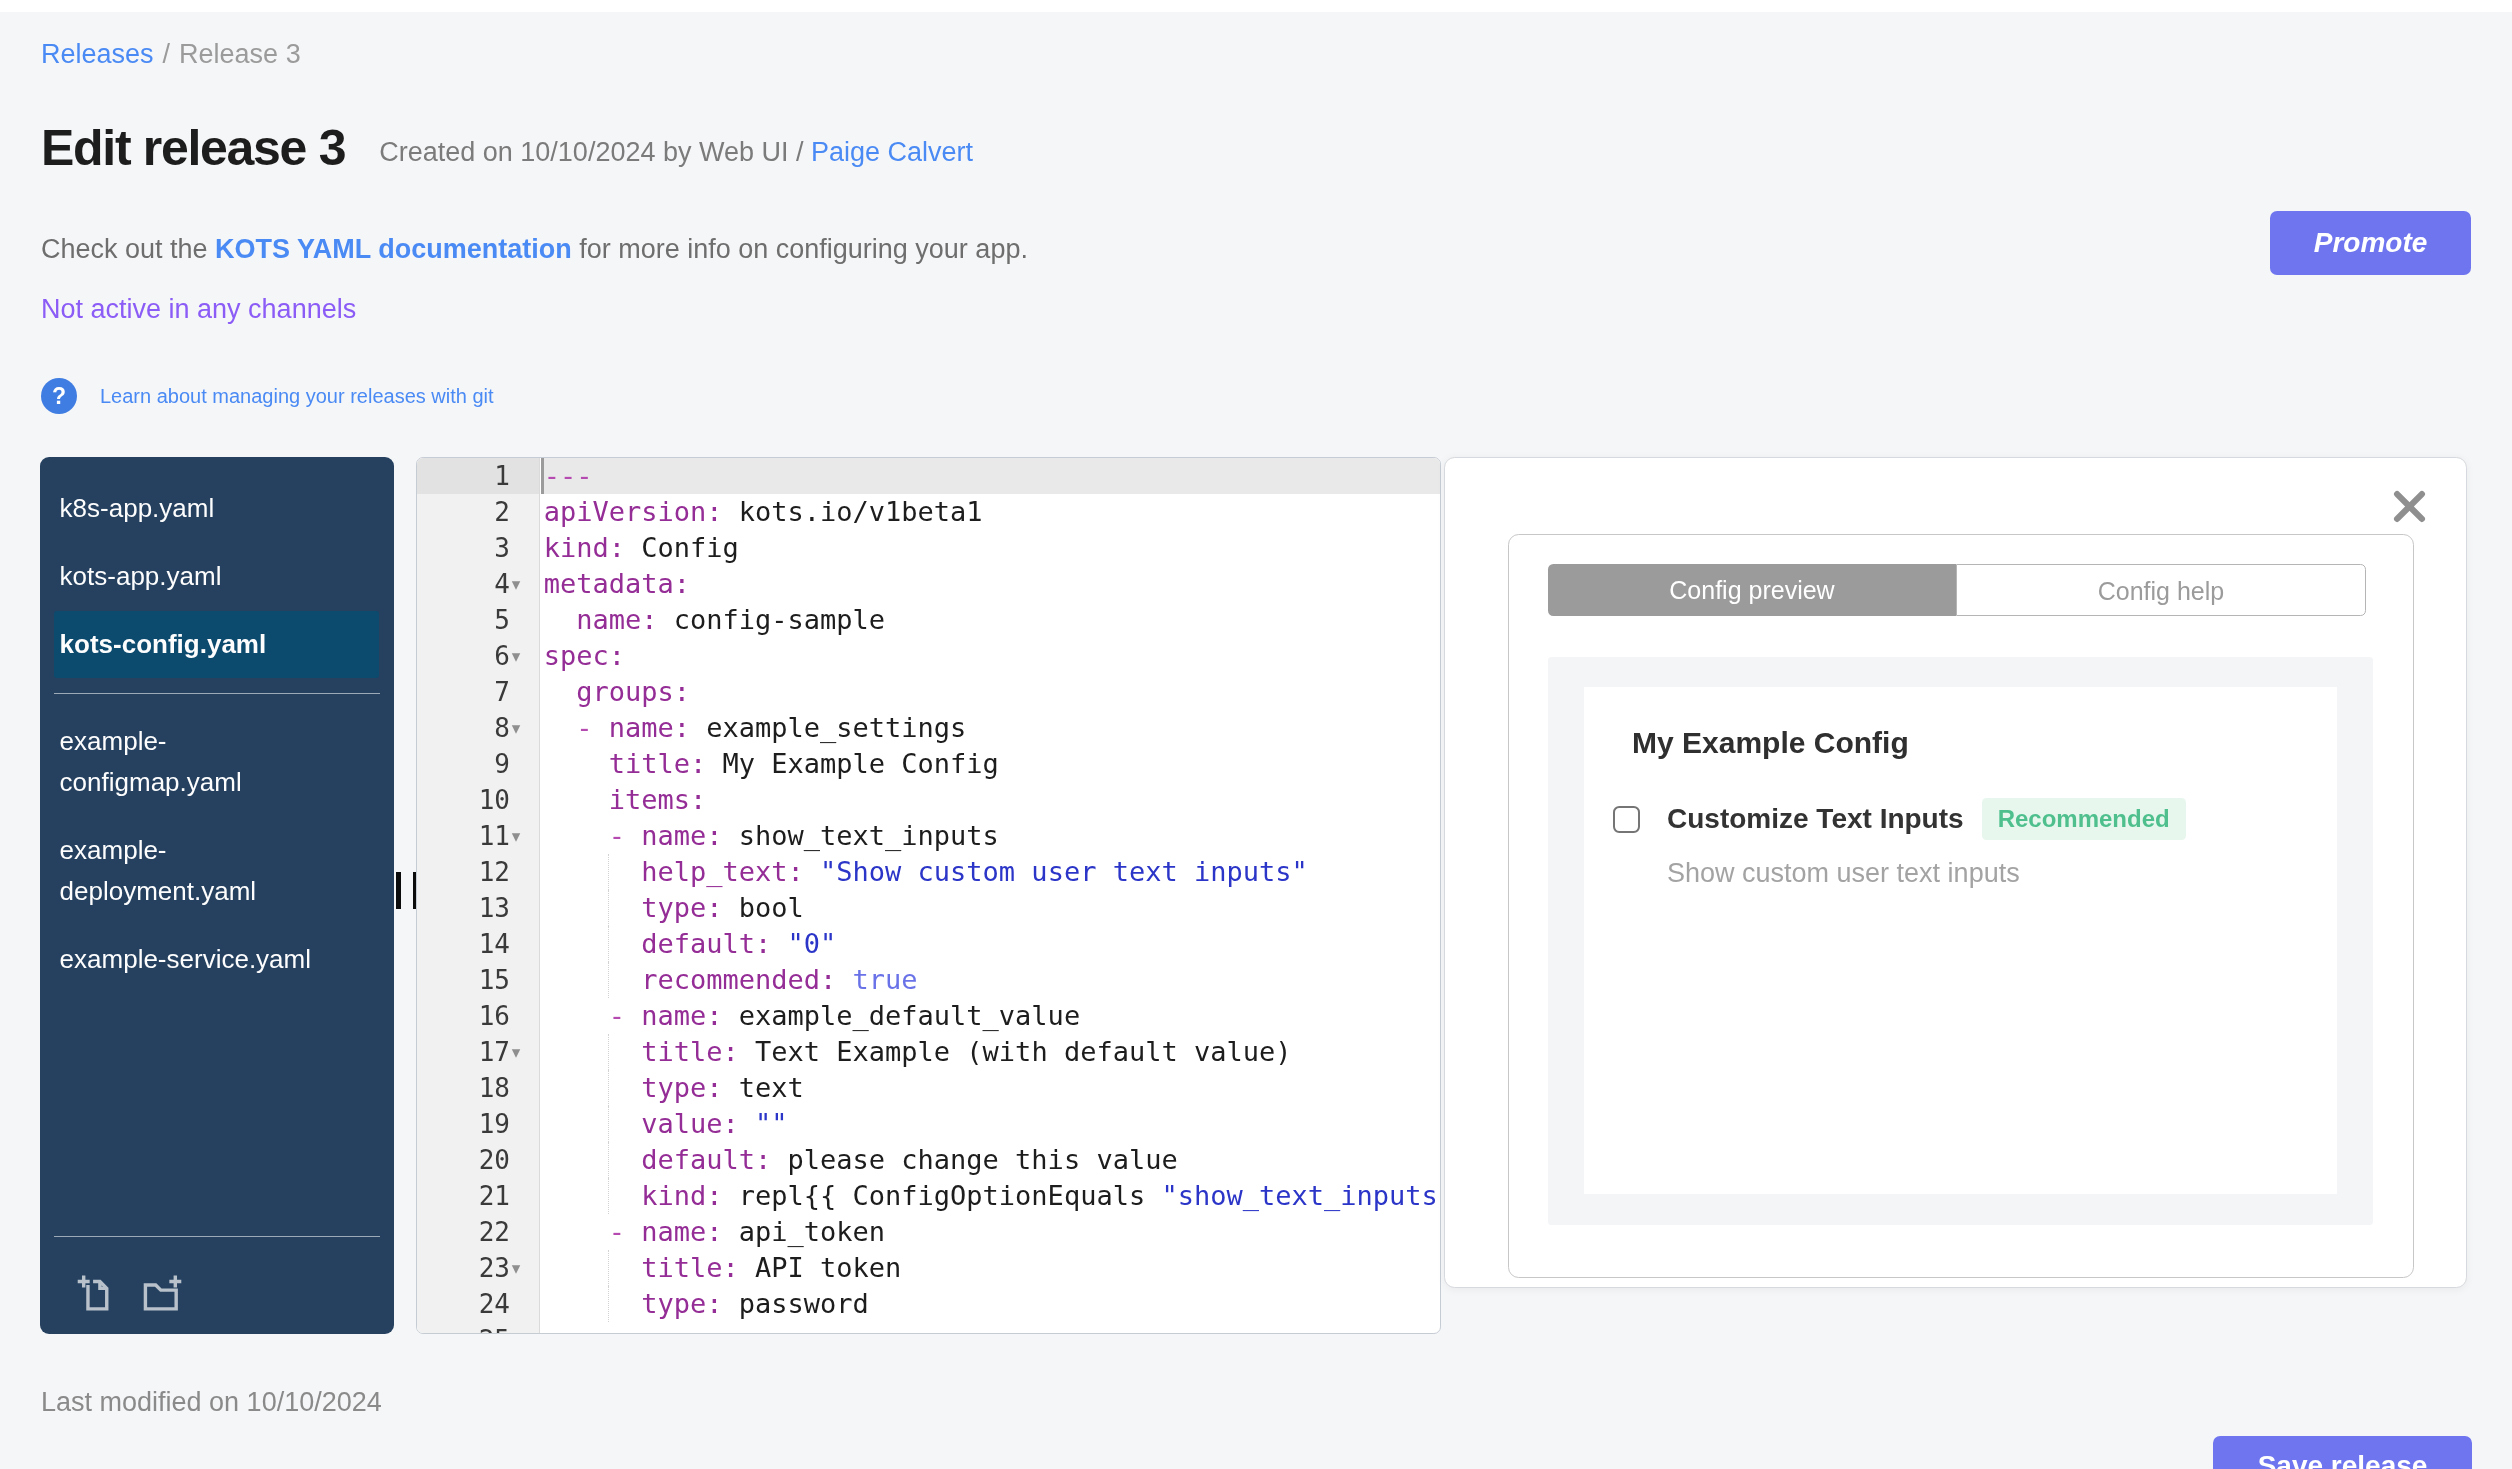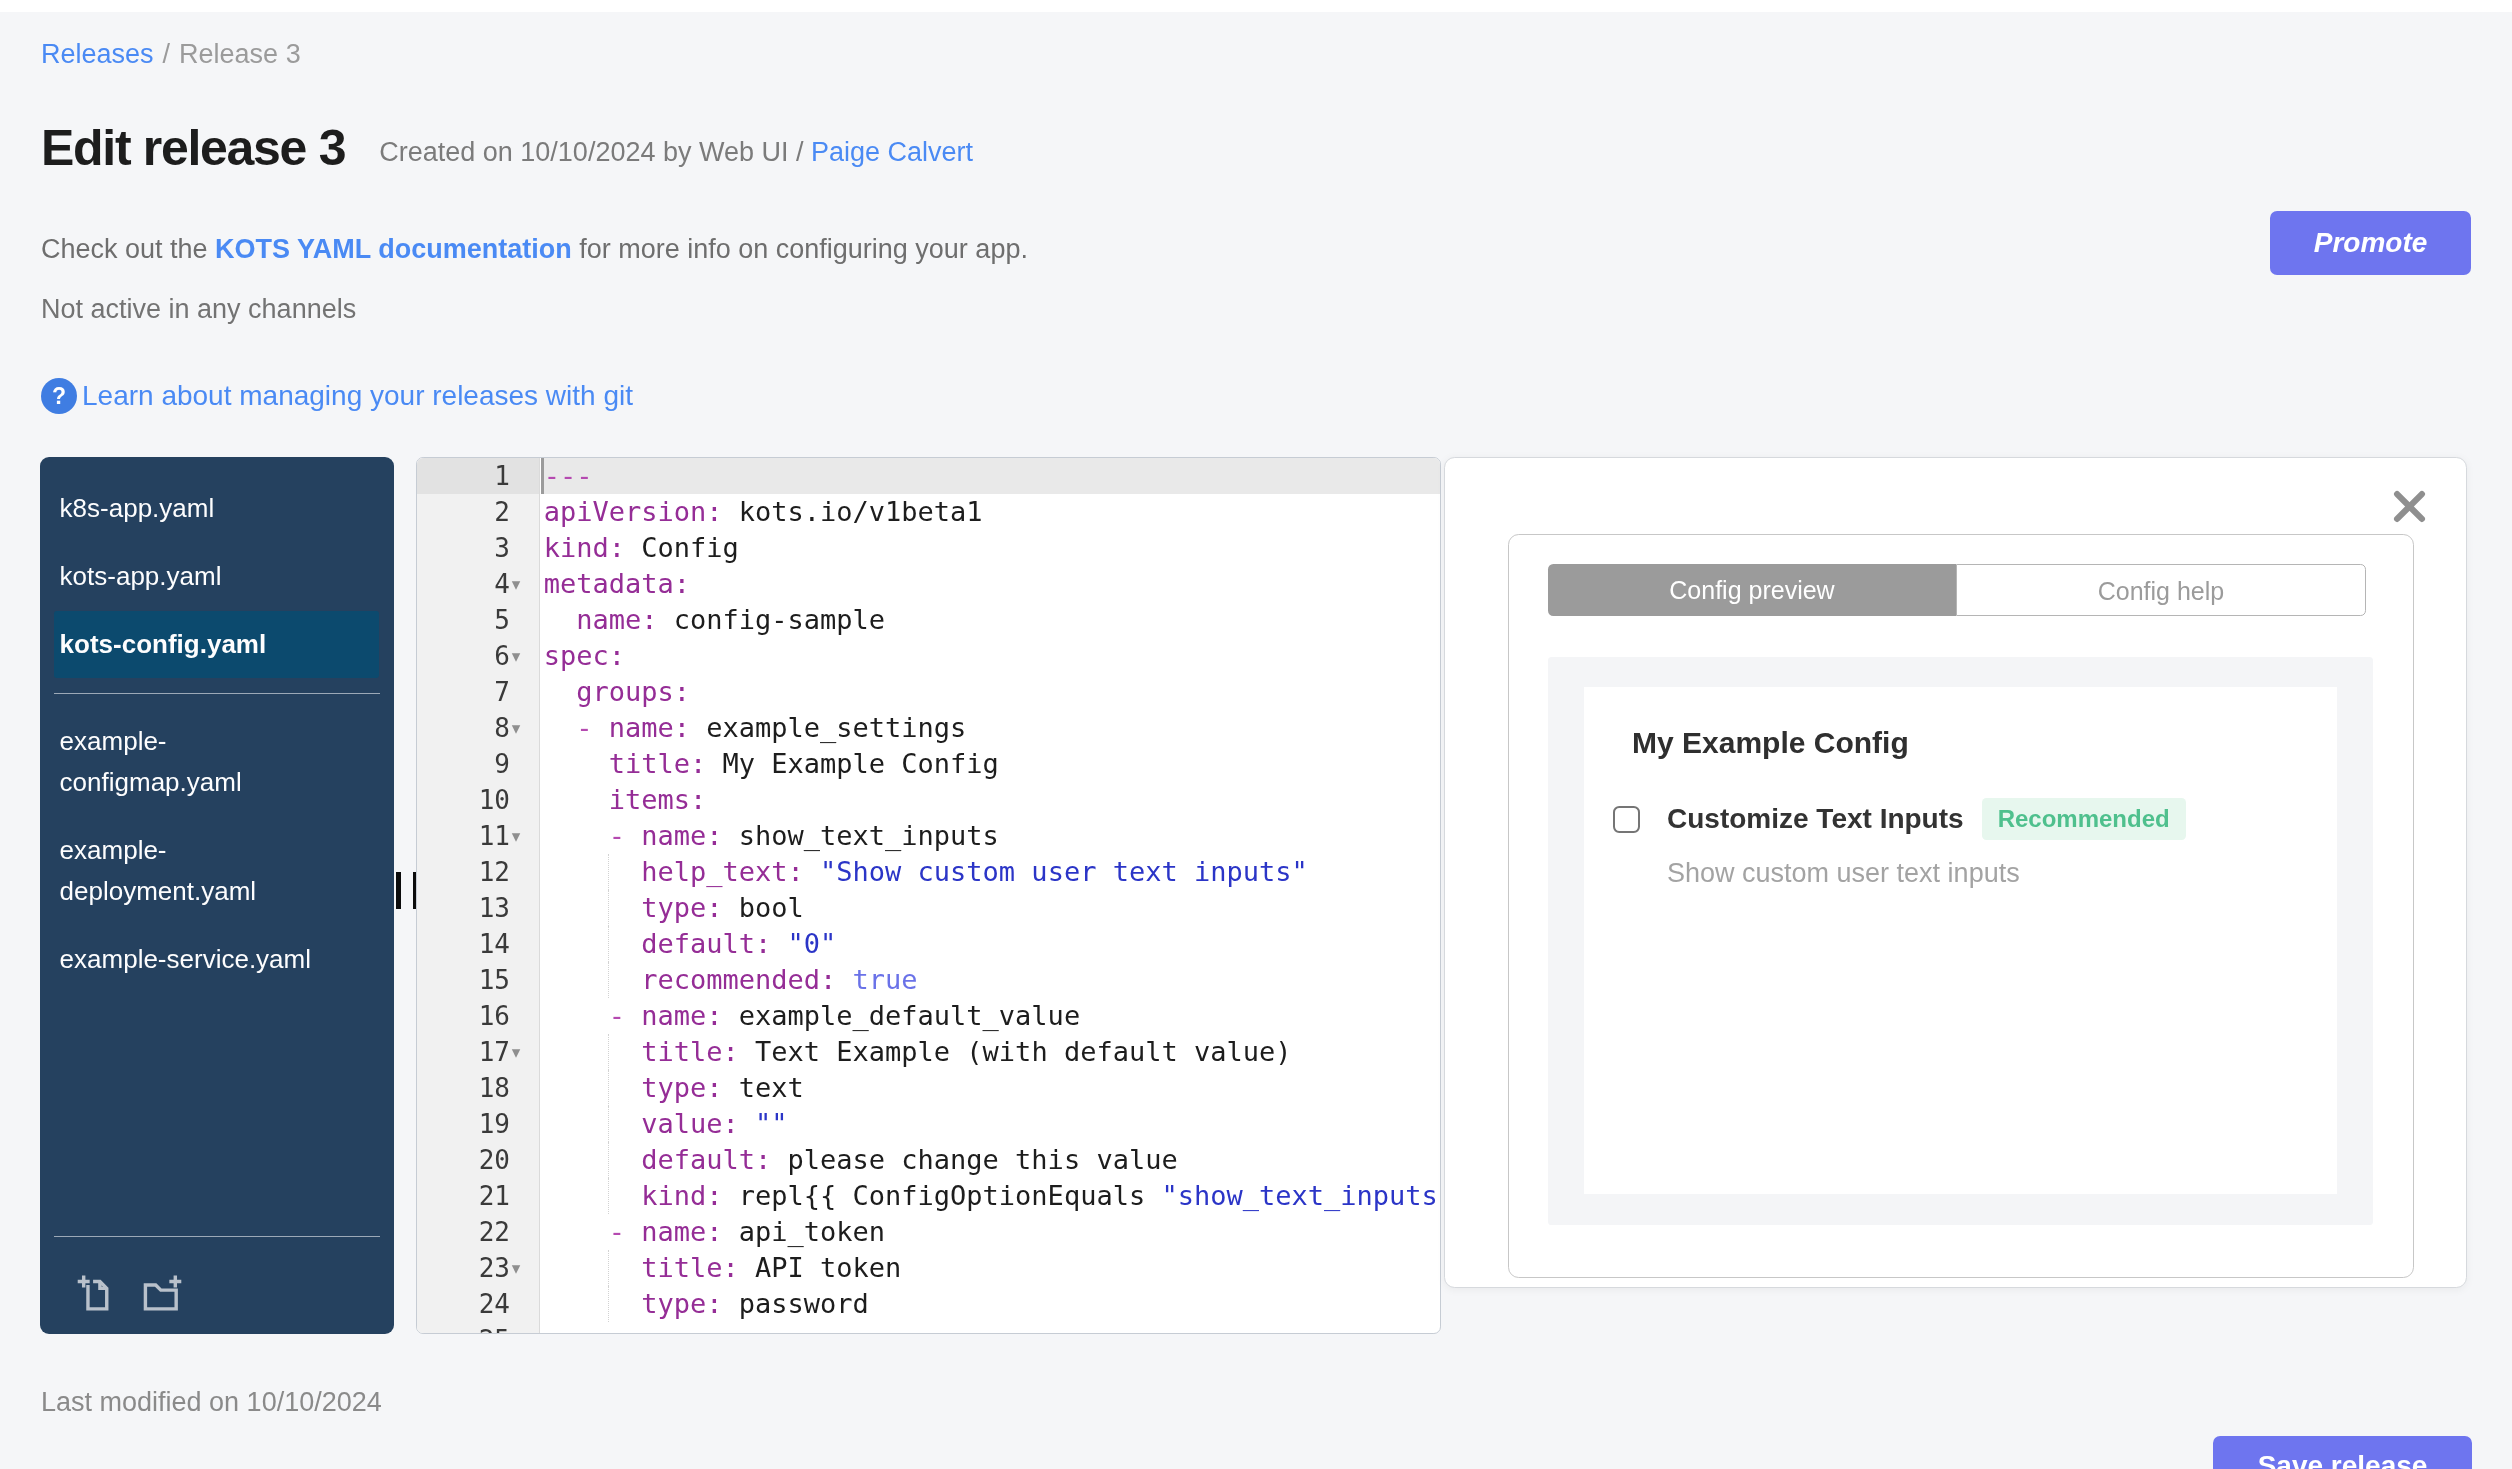--- a/index.html
+++ b/index.html
@@ -17,28 +17,28 @@
   .breadcrumb a { color:#4a8af4; text-decoration:none; cursor:pointer; }
   .breadcrumb .sep { margin:0 9px; color:#9b9b9b; }
 
   .title-row { position:absolute; left:41px; top:121px; display:flex; align-items:flex-end; }
   .page-title { font-size:50px; font-weight:700; letter-spacing:-1.3px; color:#1d1d1d; line-height:55px; }
   .created { font-size:27px; color:#7b7b7b; margin-left:34px; margin-bottom:8px; }
   .created a { color:#4a8af4; text-decoration:none; cursor:pointer; }
 
   .docs-line { position:absolute; left:41px; top:234px; font-size:27px; color:#6e6e6e; }
   .docs-line a { color:#4a8af4; text-decoration:none; font-weight:600; cursor:pointer; }
-  .channel-line { position:absolute; left:41px; top:294px; font-size:27px; color:#737373; }
+  .channel-line { position:absolute; left:41px; top:294px; font-size:27px; color:#8b5cf6; }
 
   .git-row { position:absolute; left:41px; top:378px; display:flex; align-items:center; }
   .help-badge {
     width:36px; height:36px; border-radius:50%; background:#3f7de2; color:#fff;
     font-size:23px; font-weight:700; display:flex; align-items:center; justify-content:center;
   }
-  .git-link { margin-left:5px; font-size:28px; color:#4a8af4; text-decoration:none; cursor:pointer; }
+  .git-link { margin-left:23px; font-size:20px; color:#4a8af4; text-decoration:none; cursor:pointer; }
 
   .btn {
     position:absolute; border:none; border-radius:7.1px; background:#6e75ef; color:#fff;
     font-family:inherit; font-size:28px; font-weight:700; cursor:pointer;
   }
   .promote-btn { left:2270px; top:211px; width:201px; height:64px;font-style:italic; }
   .save-btn   { left:2213px; top:1436px; width:259px; height:60px; }
 
   
   .sidebar {

